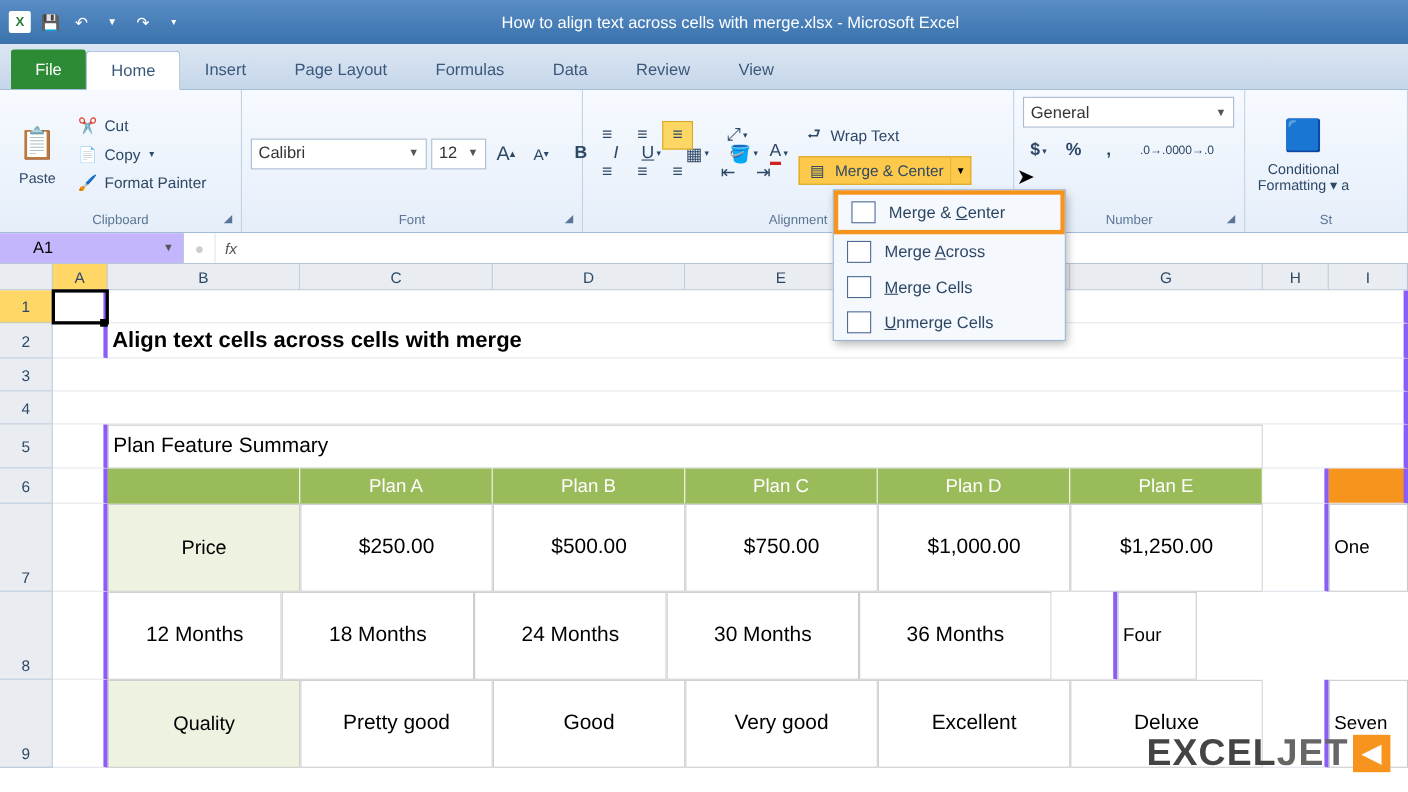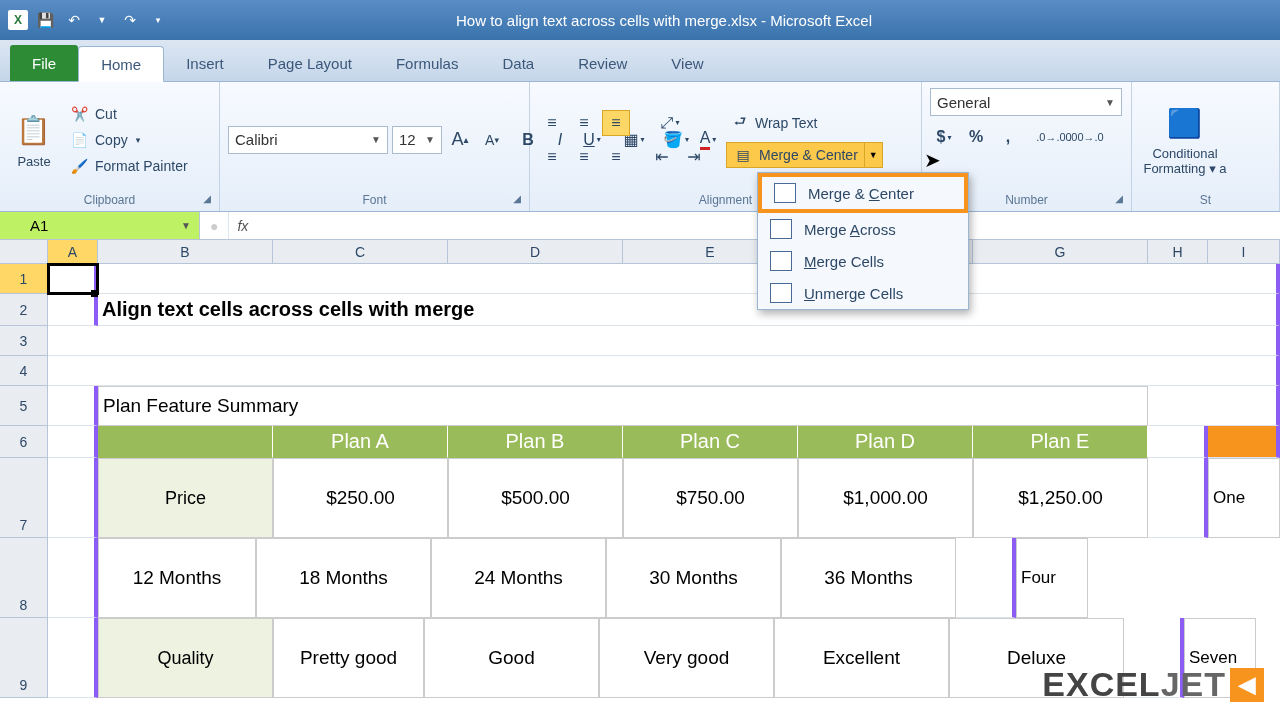--- a/index.html
+++ b/index.html
@@ -42,40 +42,40 @@
 .merge-caret { background:#fdc94a; border:1px solid #d8a726; border-left:none; width:18px; height:26px; display:flex; align-items:center; justify-content:center; font-size:9px; }
 
 
 .merge-menu { position:absolute; top:172px; left:757px; width:212px; background:#f5f8fc; border:1px solid #9bb6d3; box-shadow:2px 4px 8px rgba(0,0,0,0.3); z-index:100; }
 .merge-menu-item { display:flex; align-items:center; gap:12px; padding:6px 12px; font-size:15px; color:#2d4866; }
 .merge-menu-item.highlight { border:4px solid #f7941d; }
 .menu-icon-box { width:22px; height:20px; border:1px solid #4a6a96; background:#fff; display:grid; }
 
 
 .namebox-row { height:28px; border-bottom:1px solid #b6c5d7; display:flex; align-items:stretch; background:#eef3f9; }
-.name-box { width:200px; border-right:1px solid #b6c5d7; background:#bef264; display:flex; align-items:center; padding-left:30px; font-size:15px; position:relative;text-align:center; }
+.name-box { width:167px; border-right:1px solid #b6c5d7; background:#c4b5fd; display:flex; align-items:center; padding-left:30px; font-size:15px; position:relative;text-align:center; }
 .name-box .caret { position:absolute; right:8px; font-size:10px; color:#555; }
 .fx-area { display:flex; align-items:center; flex:1; background:#fff; }
 .fx-btn { padding:0 10px; color:#555; border-right:1px solid #e0e6ef; height:100%; display:flex; align-items:center; }
 .fx-label { padding:0 8px; font-style:italic; color:#555; }
 
 
 .grid-wrap { position:relative; }
 .col-headers { display:flex; height:24px; }
 .corner { width:48px; background:#e9edf2; border-right:1px solid #b6c5d7; border-bottom:1px solid #b6c5d7; }
 .col-h { background:#e9edf2; border-right:1px solid #b6c5d7; border-bottom:1px solid #b6c5d7; text-align:center; font-size:14px; color:#2d4866; display:flex; align-items:center; justify-content:center; }
 .col-h.sel { background:#ffd766; }
 .row-h { width:48px; background:#e9edf2; border-right:1px solid #b6c5d7; border-bottom:1px solid #b6c5d7; text-align:center; font-size:14px; color:#2d4866; display:flex; align-items:center; justify-content:center; }
 .row-h.sel { background:#ffd766; }
 .cell { border-right:4px solid #8b5cf6; border-bottom:1px solid #dde3ea; background:#fff; display:flex; align-items:center; padding:0 4px; font-size:17px; }
 .row { display:flex; }
 .sel-cell { outline:3px solid #000; outline-offset:-2px; position:relative; }
 .sel-cell::after { content:''; position:absolute; right:-4px; bottom:-4px; width:7px; height:7px; background:#000; }
 
-.plan-header-cell { background:#9abb59; color:#fff; font-size:20px; justify-content:center; border-right:1px solid #fff; border-bottom:1px solid #9abb59;}
+.plan-header-cell { background:#9abb59; color:#fff; font-size:17px; justify-content:center; border-right:1px solid #fff; border-bottom:1px solid #9abb59;}
 .row-label-cell { background:#eef2e0; justify-content:center; font-size:18px; border:1px solid #ccc; }
 .data-cell { justify-content:center; font-size:19px; border:1px solid #ccc; }
 .section-title-cell { font-size:20px; font-weight:bold; }
 
 .side-orange { background:#f7941d; }
 
 
 .u { text-decoration: underline; text-decoration-color: #2d4866; }
 
 .watermark { position:absolute; right:16px; bottom:16px; font-size:34px; font-weight:800; color:#555; display:flex; align-items:center; gap:4px; z-index:50;}
@@ -358,21 +358,21 @@
     <div class="cell data-cell" style="width:175px;">24 Months</div>
     <div class="cell data-cell" style="width:175px;">30 Months</div>
     <div class="cell data-cell" style="width:175px;">36 Months</div>
     <div class="cell" style="width:60px;"></div>
     <div class="cell" style="width:72px; border:1px solid #ccc;">Four</div>
   </div>
   <div class="row" style="height:80px;">
     <div class="row-h" style="align-items:flex-end; padding-bottom:4px;">9</div>
     <div class="cell" style="width:50px;"></div>
     <div class="cell row-label-cell" style="width:175px;">Quality</div>
-    <div class="cell data-cell" style="width:151px;">Pretty good</div>
+    <div class="cell data-cell" style="width:175px;">Pretty good</div>
     <div class="cell data-cell" style="width:175px;">Good</div>
     <div class="cell data-cell" style="width:175px;">Very good</div>
     <div class="cell data-cell" style="width:175px;">Excellent</div>
     <div class="cell data-cell" style="width:175px;">Deluxe</div>
     <div class="cell" style="width:60px;"></div>
     <div class="cell" style="width:72px; border:1px solid #ccc;">Seven</div>
   </div>
 
 </div>
 

